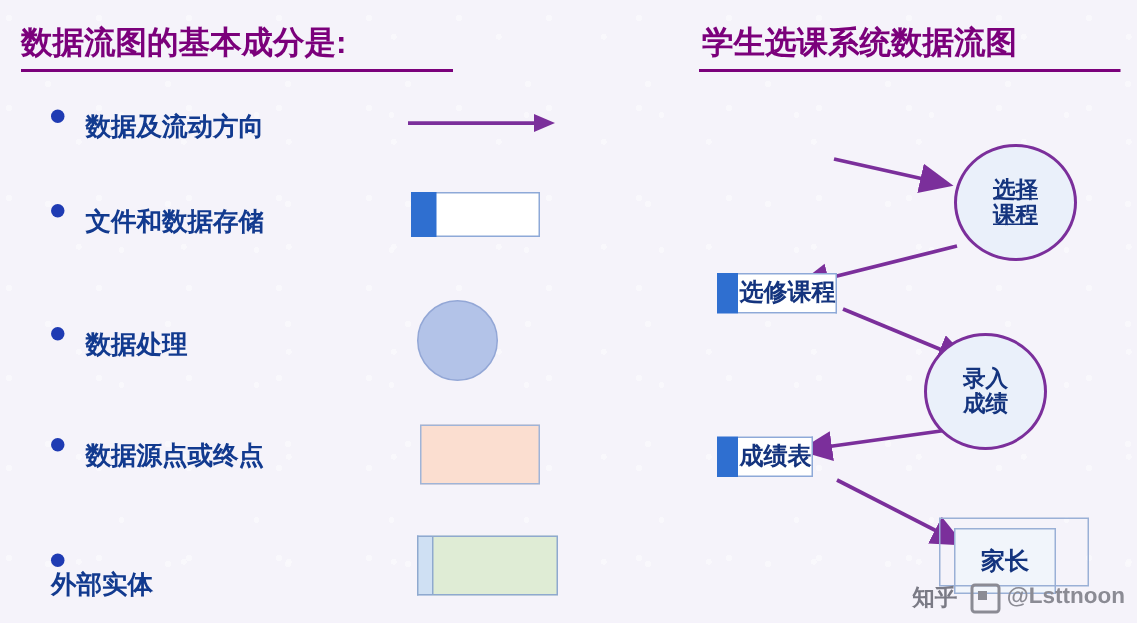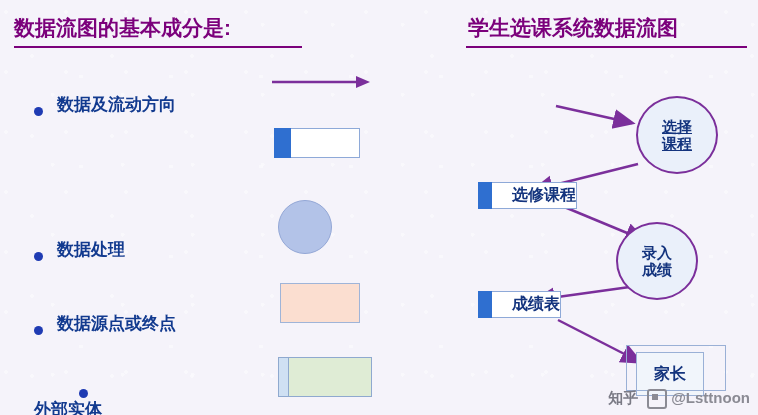--- a/index.html
+++ b/index.html
@@ -59,22 +59,21 @@
   .title-underline {
     position: absolute;
     height: 2px;
     background: #7b007b;
   }
 
   
   .legend-item {
     position: absolute;
     display: flex;
-    align-items: flex-end;
-    margin-top: 20px;
+    align-items: flex-start;
   }
   .bullet {
     width: 9px;
     height: 9px;
     border-radius: 50%;
     background: #1f3bb3;
     margin-right: 14px;
     flex: none;
   }
   .legend-label {
@@ -184,21 +183,21 @@
     flex: none;
   }
   .store .body {
     align-self: stretch;
     background: #ffffff;
     border: 1px solid #8ea9d8;
     border-left: none;
     box-sizing: border-box;
     display: flex;
     align-items: center;
-    padding-left: 20px;
+    padding-left: 1px;
     font-size: 16px;
     font-weight: bold;
     color: #14347e;
     white-space: nowrap;
   }
   .arrows {
     position: absolute;
     left: 0; top: 0;
     width: 758px;
     height: 415px;
@@ -259,20 +258,24 @@
     <span class="bullet"></span>
     <span class="legend-label">数据及流动方向</span>
   </div>
   <div class="sample sample-arrow" style="left:272px; top:72px;">
     <svg width="100" height="20" viewBox="0 0 100 20">
       <line x1="0" y1="10" x2="88" y2="10" stroke="#7b2f9b" stroke-width="2.5"></line>
       <polygon points="98,10 84,4 84,16" fill="#7b2f9b"></polygon>
     </svg>
   </div>
 
+  <div class="legend-item" style="left:34px; top:136px;">
+    <span class="bullet"></span>
+    <span class="legend-label">文件和数据存储</span>
+  </div>
   <div class="sample" style="left:274px; top:128px; width:86px; height:30px;">
     <div class="sample-store"></div>
     <div class="sample-store-tab"></div>
   </div>
 
   <div class="legend-item" style="left:34px; top:218px;">
     <span class="bullet"></span>
     <span class="legend-label">数据处理</span>
   </div>
   <div class="sample sample-circle" style="left:278px; top:200px;"></div>

